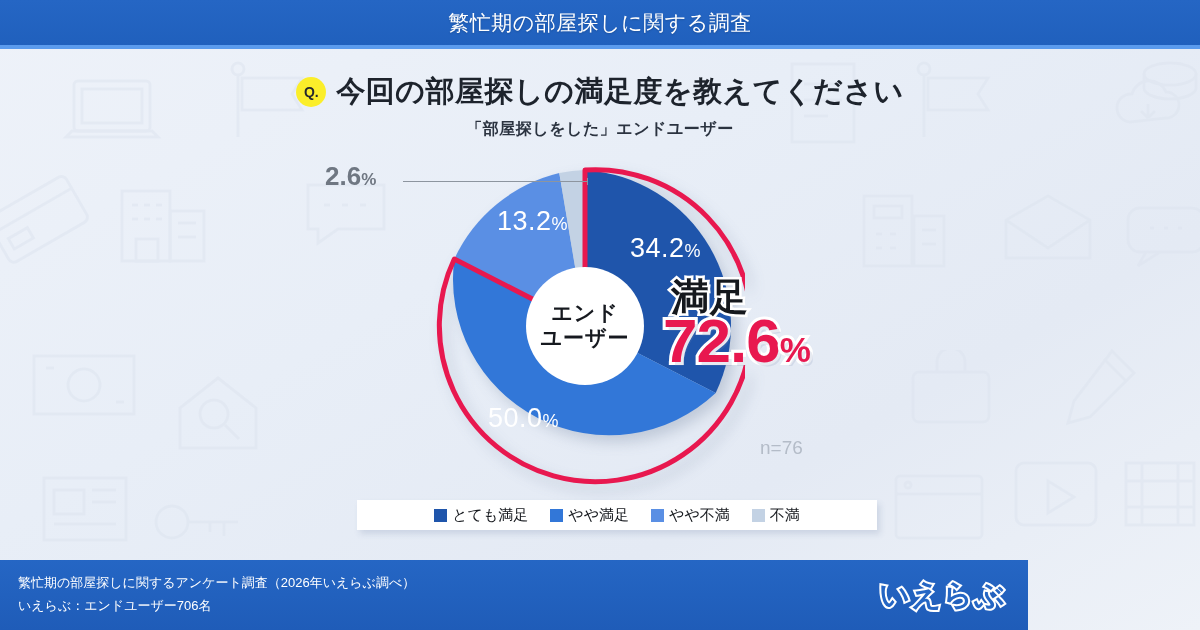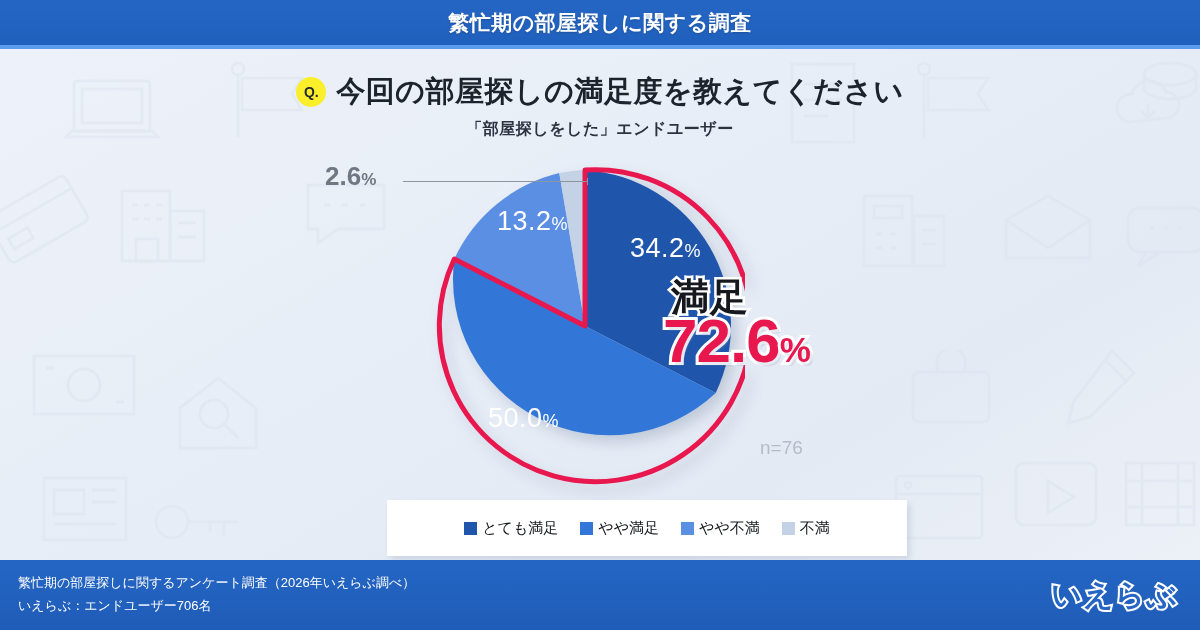--- a/index.html
+++ b/index.html
@@ -16,21 +16,21 @@
     background:linear-gradient(150deg,#eef2f9 0%,#e8eef7 40%,#e4eaf4 70%,#eef2f8 100%);
   }
 
   
   .header {
     position:absolute; left:0; top:0; width:1200px; height:45px;
     background:linear-gradient(180deg,#2566c4 0%,#2060bd 100%);
     display:flex; align-items:center; justify-content:center;
   }
   .header-title {
-    color:#ffffff; font-size:21px; font-weight:bold; letter-spacing:.5px;
+    color:#ffffff; font-size:21px; font-weight:normal; letter-spacing:.5px;
     text-shadow:0 1px 2px rgba(0,0,0,.18);
   }
   .header-accent {
     position:absolute; left:0; top:45px; width:1200px; height:4px;
     background:#5b9bed;
   }
 
   
   .wm {
     position:absolute; opacity:.5;
@@ -140,32 +140,32 @@
     letter-spacing:-1px;
     -webkit-text-stroke:6px #ffffff;
     paint-order:stroke fill;
     text-shadow:3px 4px 0 rgba(120,140,175,.18);
   }
   .callout .big .pc { font-size:35px; }
 
   
   .legend {
     position:absolute; left:357px; top:500px;
-    width:520px; height:56px;
+    width:520px; height:30px;
     background:#ffffff;
     box-shadow:3px 4px 6px rgba(80,100,140,.17);
-    display:flex; align-items:center; justify-content:center; gap:22px;margin-left:30px;
+    display:flex; align-items:center; justify-content:center; gap:22px;
   }
   .legend-item { display:flex; align-items:center; gap:5px; }
   .legend-sw { width:13px; height:13px; flex:0 0 auto; }
   .legend-lb { font-size:15px; color:#15181d; font-weight:500; white-space:nowrap; }
 
   
   .footer {
-    position:absolute; left:0; top:560px; width:1200px; height:70px;
+    position:absolute; left:0; top:560px; width:1028px; height:70px;
     background:linear-gradient(180deg,#2566c4 0%,#1f5cb8 100%);
     display:flex; align-items:center; justify-content:space-between;
     padding:0 18px;
   }
   .footer-text { color:#ffffff; font-size:13px; line-height:1.75; }
   .logo {
     display:flex; align-items:center; gap:1px;
     font-size:30px; font-weight:bold; color:#2566c4;
     -webkit-text-stroke:4px #ffffff;
     paint-order:stroke fill;
@@ -339,20 +339,24 @@
         <path d="M160 160 L290.7 227.0 A156 156 0 0 1 29.3 93.0 Z" fill="#3277d8"></path>
 
         <path d="M160 160 L29.3 93.0 A156 156 0 0 1 134.3 7.1 Z" fill="#5a8fe4"></path>
 
         <path d="M160 160 L134.3 7.1 A156 156 0 0 1 160 4 Z" fill="#c3d2e4"></path>
 
         <path d="M160 160 L160 4 A156 156 0 1 1 29.3 93.0 Z" fill="none" stroke="#e8184f" stroke-width="5" stroke-linejoin="round"></path>
       </svg>
     </div>
 
+    <div class="donut-hole">
+      <span>エンド</span>
+      <span>ユーザー</span>
+    </div>
 
     <div class="slice-label lbl-342">
       <span>34.2</span><span class="pc">%</span>
     </div>
     <div class="slice-label lbl-500">
       <span>50.0</span><span class="pc">%</span>
     </div>
     <div class="slice-label lbl-132">
       <span>13.2</span><span class="pc">%</span>
     </div>

